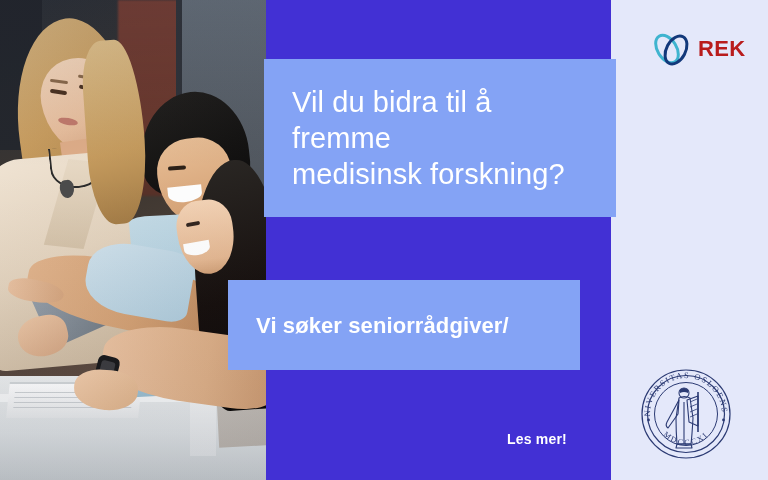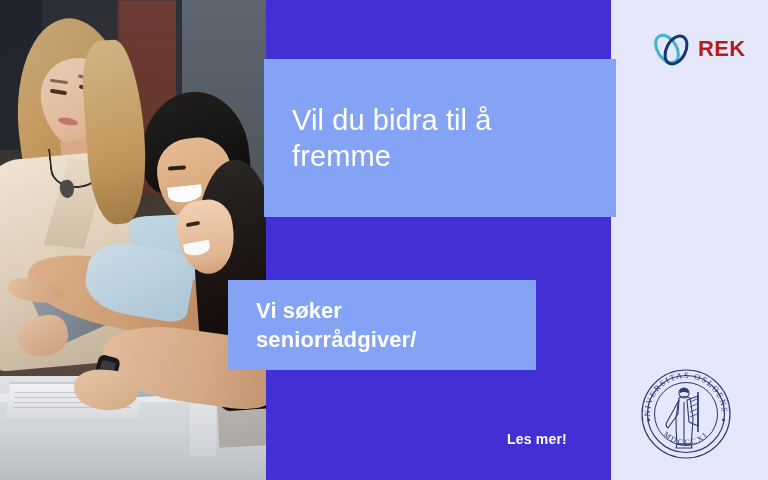--- a/index.html
+++ b/index.html
@@ -294,21 +294,21 @@
 
   
   .textbox {
     position:absolute;
     background:#84a3f5;
     display:flex;
     flex-direction:column;
     justify-content:center;
   }
   .box-headline { left:228px; top:59px; width:352px; height:158px; padding:0 28px;margin-left:36px; }
-  .box-job      { left:228px; top:280px; width:308px; height:90px;  padding:0 28px; }
+  .box-job      { left:228px; top:280px; width:352px; height:90px;  padding:0 28px; }
 
   .headline-text {
     color:#ffffff;
     font-size:29px;
     line-height:36px;
     font-weight:400;
     letter-spacing:.1px;
   }
   .job-text {
     color:#ffffff;
@@ -411,20 +411,21 @@
 
     <div class="photo-grade"></div>
   </div>
 
   <div class="blue-panel"></div>
 
   <div class="side-panel"></div>
 
   <div class="textbox box-headline">
     <div class="headline-text">Vil du bidra til å fremme</div>
+    <div class="headline-text">medisinsk forskning?</div>
   </div>
 
   <div class="textbox box-job">
     <div class="job-text">Vi søker seniorrådgiver/</div>
   </div>
 
   <div class="cta">Les mer!</div>
 
   <div class="rek-logo">
     <svg class="rek-mark" viewBox="0 0 44 40">

